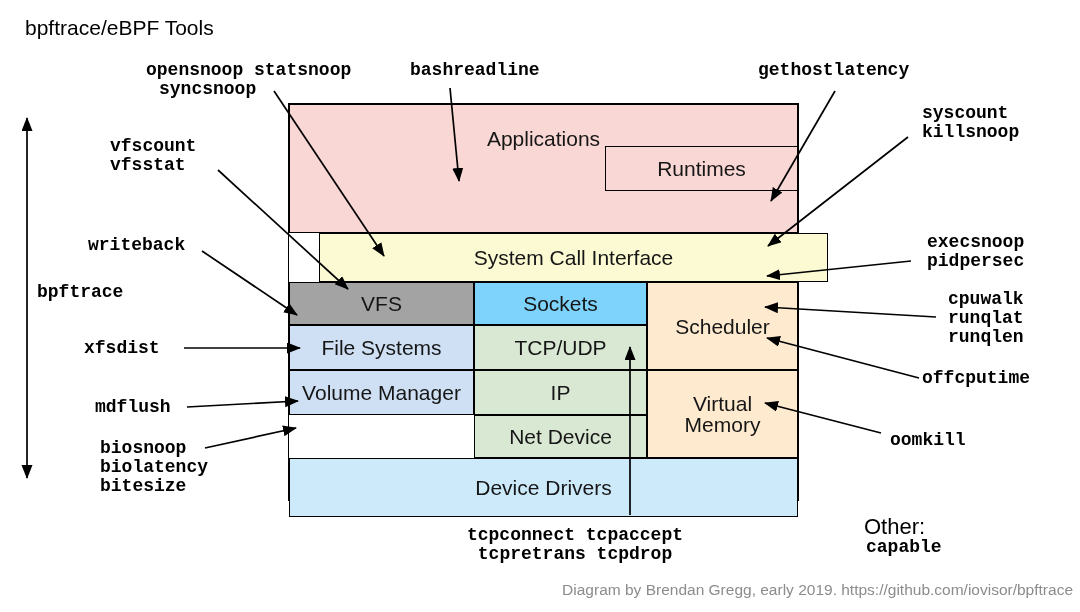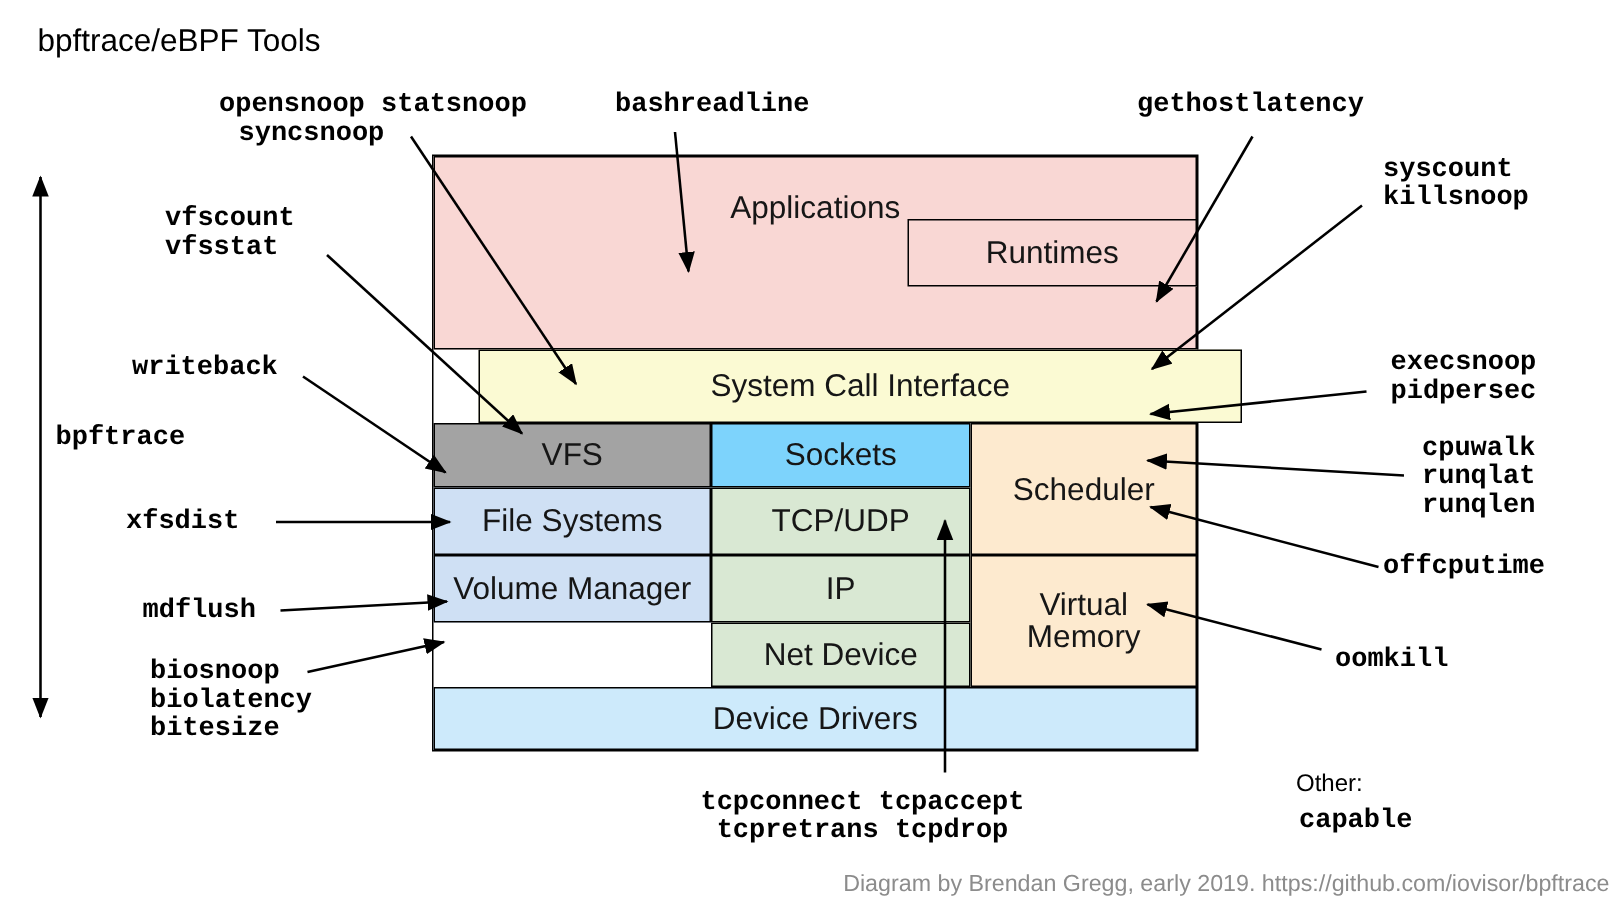--- a/index.html
+++ b/index.html
@@ -30,21 +30,21 @@
   .c-vfs{left:0;top:178px;width:185px;height:43px;}
   .c-sockets{left:185px;top:178px;width:173px;height:43px;}
   .c-sched{left:358px;top:178px;width:151px;height:88px;}
   .c-fs{left:0;top:221px;width:185px;height:45px;}
   .c-tcp{left:185px;top:221px;width:173px;height:45px;}
   .c-volmgr{left:0;top:266px;width:185px;height:45px;}
   .c-ip{left:185px;top:266px;width:173px;height:45px;}
   .c-vmem{left:358px;top:266px;width:151px;height:88px;}
   .c-block{left:0;top:311px;width:185px;height:43px;}
   .c-net{left:185px;top:311px;width:173px;height:43px;}
-  .c-dd{left:0;top:354px;width:509px;height:42px;}
+  .c-dd{left:0;top:354px;width:509px;height:59px;}
   
   .tool{
     position:absolute;font-family:"Liberation Mono","DejaVu Sans Mono",monospace;
     font-weight:700;font-size:18px;line-height:19px;color:#000;white-space:pre;
   }
   .t-opensnoop{left:146px;top:61px;}
   .t-syncsnoop{left:159px;top:80px;}
   .t-bashreadline{left:410px;top:61px;}
   .t-gethostlatency{left:758px;top:61px;}
   .t-syscount{left:922px;top:104px;}
@@ -53,21 +53,21 @@
   .t-bpftrace{left:37px;top:283px;}
   .t-xfsdist{left:84px;top:339px;}
   .t-mdflush{left:95px;top:398px;}
   .t-bio{left:100px;top:439px;}
   .t-tcpgroup{left:455px;top:526px;width:240px;text-align:center;}
   .t-execsnoop{left:927px;top:233px;}
   .t-cpu{left:948px;top:290px;}
   .t-offcputime{left:922px;top:369px;}
   .t-oomkill{left:890px;top:431px;}
   .t-capable{left:866px;top:538px;}
-  .other-label{position:absolute;left:864px;top:514px;font-size:16px;color:#000;}
+  .other-label{position:absolute;left:864px;top:514px;font-size:22px;color:#000;}
   .footer{
     position:absolute;right:7px;top:581px;font-size:15.5px;color:#8c8c8c;
   }
   .arrows{position:absolute;left:0;top:0;z-index:6;pointer-events:none;}
   .arrows line{stroke:#000;stroke-width:1.7;}
 </style>
 </head>
 <body>
 
 <div class="canvas">

